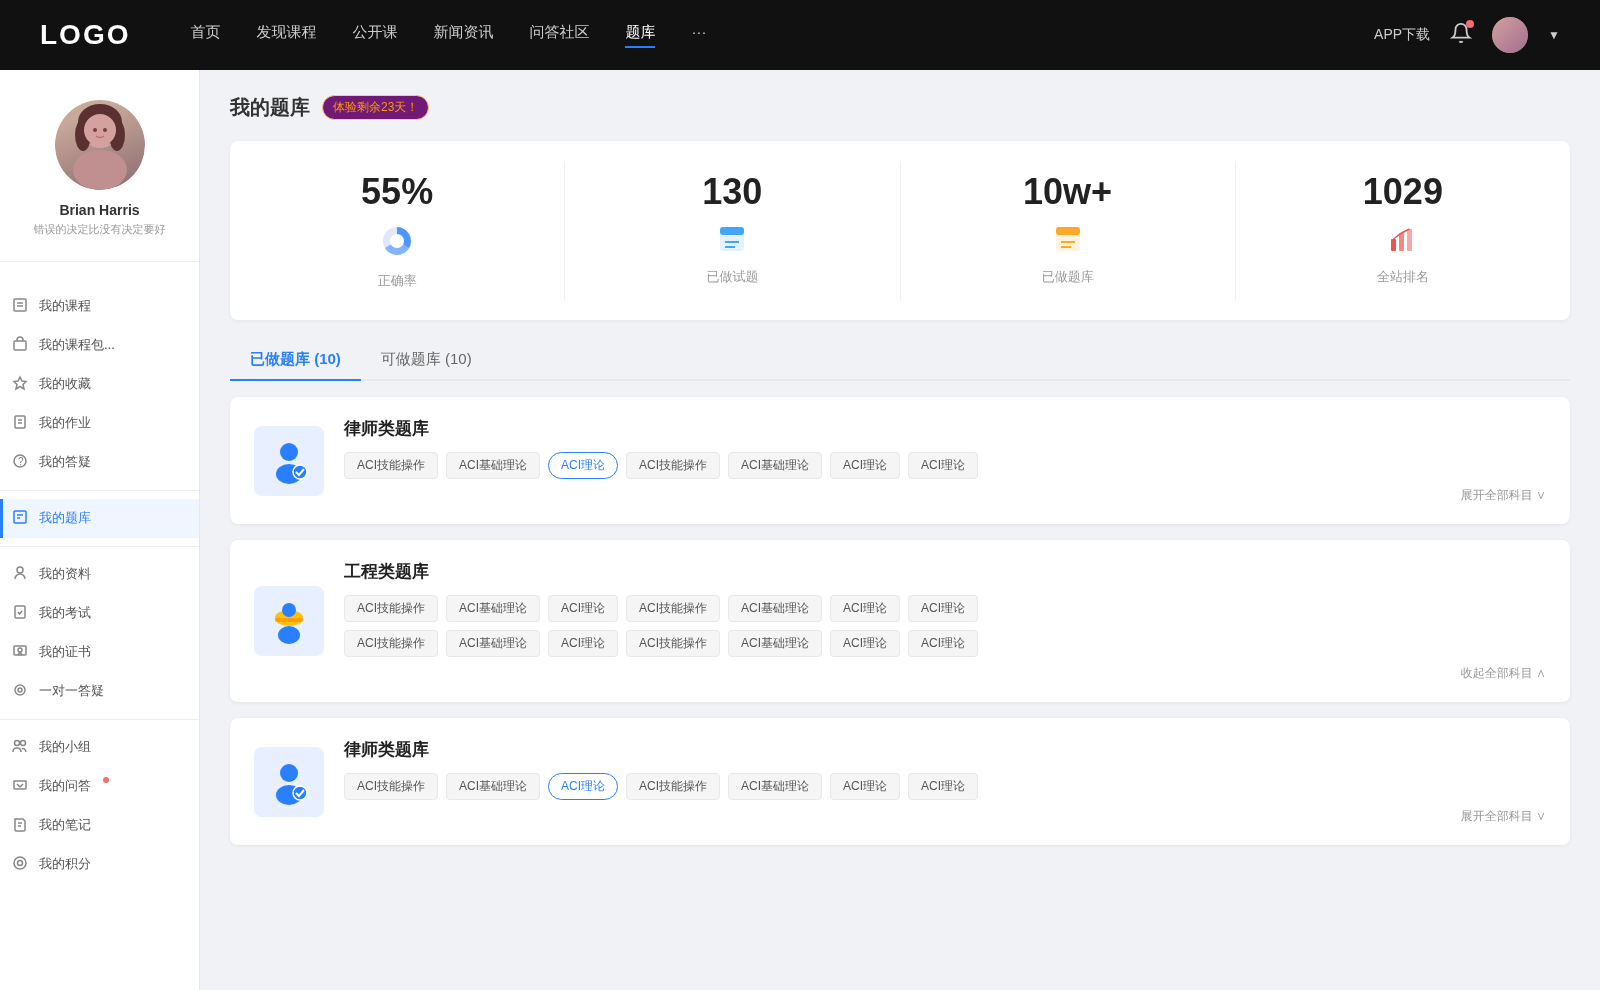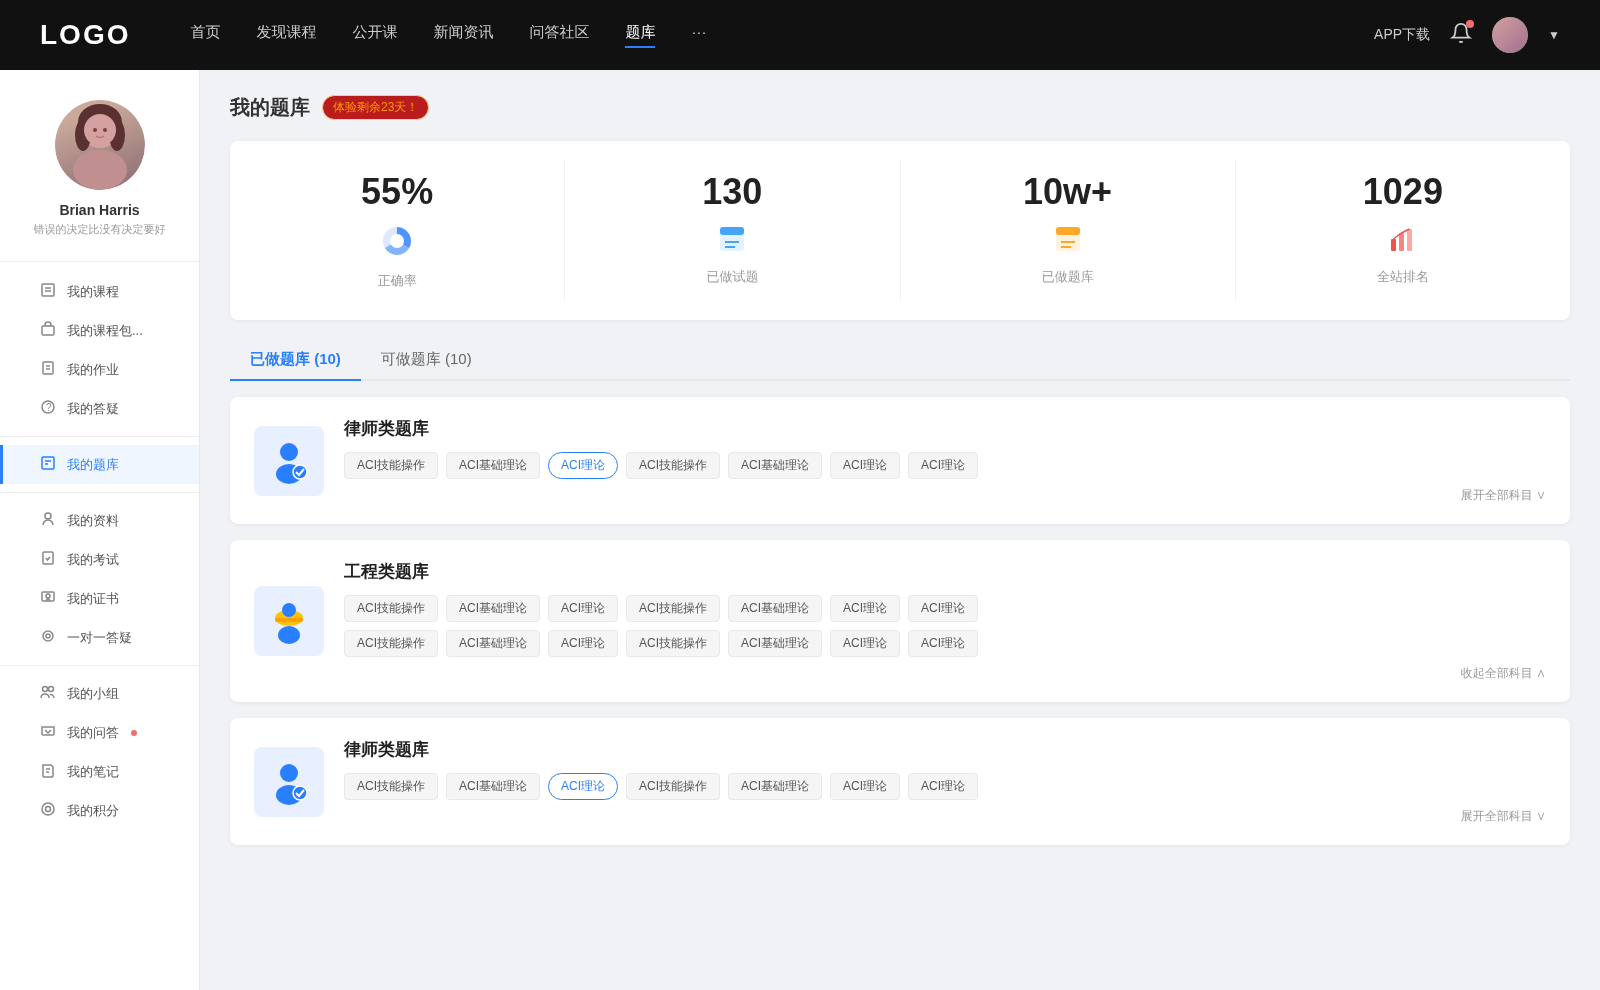--- a/index.html
+++ b/index.html
@@ -78,21 +78,21 @@
       border-right: 1px solid #e8e8e8;
       padding: 30px 0;
       flex-shrink: 0;
     }
     .sidebar-profile {
       display: flex;
       flex-direction: column;
       align-items: center;
       padding: 0 20px 24px;
       border-bottom: 1px solid #eee;
-      margin-bottom: 10px;
+      margin-bottom: 25px;
     }
     .sidebar-avatar {
       width: 90px; height: 90px;
       border-radius: 50%;
       background: #e8d8d8;
       overflow: hidden;
       margin-bottom: 12px;
     }
     .sidebar-avatar-inner {
       width: 100%; height: 100%;
@@ -110,22 +110,21 @@
       margin-bottom: 4px;
     }
     .sidebar-motto {
       font-size: 11px;
       color: #999;
       text-align: center;
     }
     .sidebar-menu { list-style: none; }
     .sidebar-menu-item {
       display: flex;
-      align-items: center;
-      padding: 10px 36px;
+      padding: 10px 8px;
       cursor: pointer;
       font-size: 13px;
       color: #555;
       gap: 10px;
       transition: background 0.2s;
       border-left: 3px solid transparent;
     }
     .sidebar-menu-item.active {
       color: #2a7fff;
       background: #f0f6ff;
@@ -142,21 +141,21 @@
 
     
     .page-header {
       display: flex;
       align-items: center;
       gap: 12px;
       margin-bottom: 20px;
     }
     .page-title-text { font-size: 20px; font-weight: 600; color: #333; }
     .trial-badge {
-      background: #b91c1c;
+      background: #701a75;
       color: #ff9800;
       font-size: 12px;
       padding: 3px 10px;
       border-radius: 20px;
       border: 1px solid #ffcc80;
     }
 
     
     .stats-row {
       display: flex;
@@ -340,20 +339,28 @@
           <svg width="16" height="16" viewBox="0 0 16 16" fill="none" stroke="#888" stroke-width="1.5">
               <rect x="2" y="5" width="12" height="9" rx="1"></rect>
               <path d="M5 5V4a3 3 0 0 1 6 0v1"></path>
             </svg>
         </span>
         <span>我的课程包...</span>
       </li>
       <li class="sidebar-menu-item">
         <span class="menu-icon">
           <svg width="16" height="16" viewBox="0 0 16 16" fill="none" stroke="#888" stroke-width="1.5">
+              <polygon points="8,2 10,6 14,6.5 11,9.5 12,14 8,11.5 4,14 5,9.5 2,6.5 6,6"></polygon>
+            </svg>
+        </span>
+        <span>我的收藏</span>
+      </li>
+      <li class="sidebar-menu-item">
+        <span class="menu-icon">
+          <svg width="16" height="16" viewBox="0 0 16 16" fill="none" stroke="#888" stroke-width="1.5">
               <rect x="3" y="2" width="10" height="12" rx="1"></rect>
               <line x1="6" y1="6" x2="10" y2="6"></line>
               <line x1="6" y1="9" x2="10" y2="9"></line>
             </svg>
         </span>
         <span>我的作业</span>
       </li>
       <li class="sidebar-menu-item">
         <span class="menu-icon">
           <svg width="16" height="16" viewBox="0 0 16 16" fill="none" stroke="#888" stroke-width="1.5">

